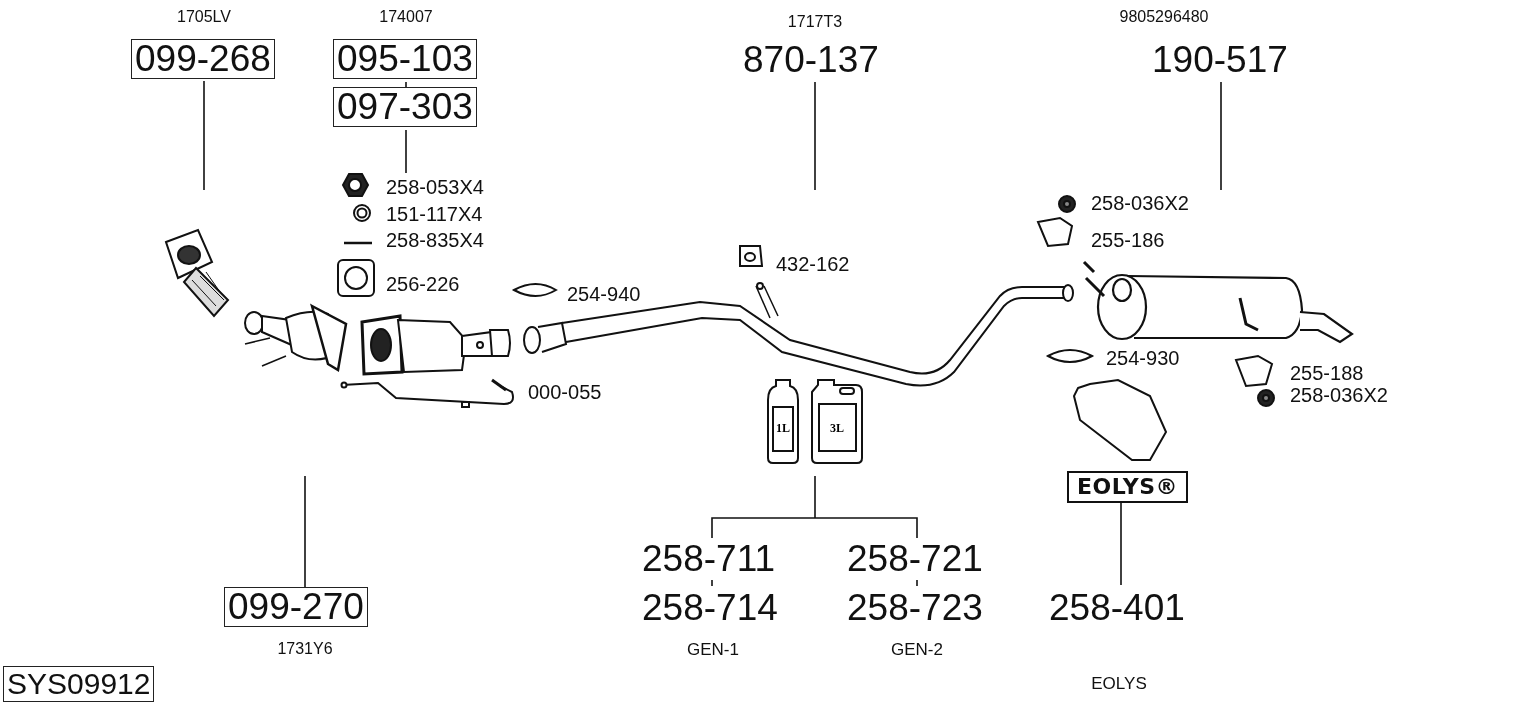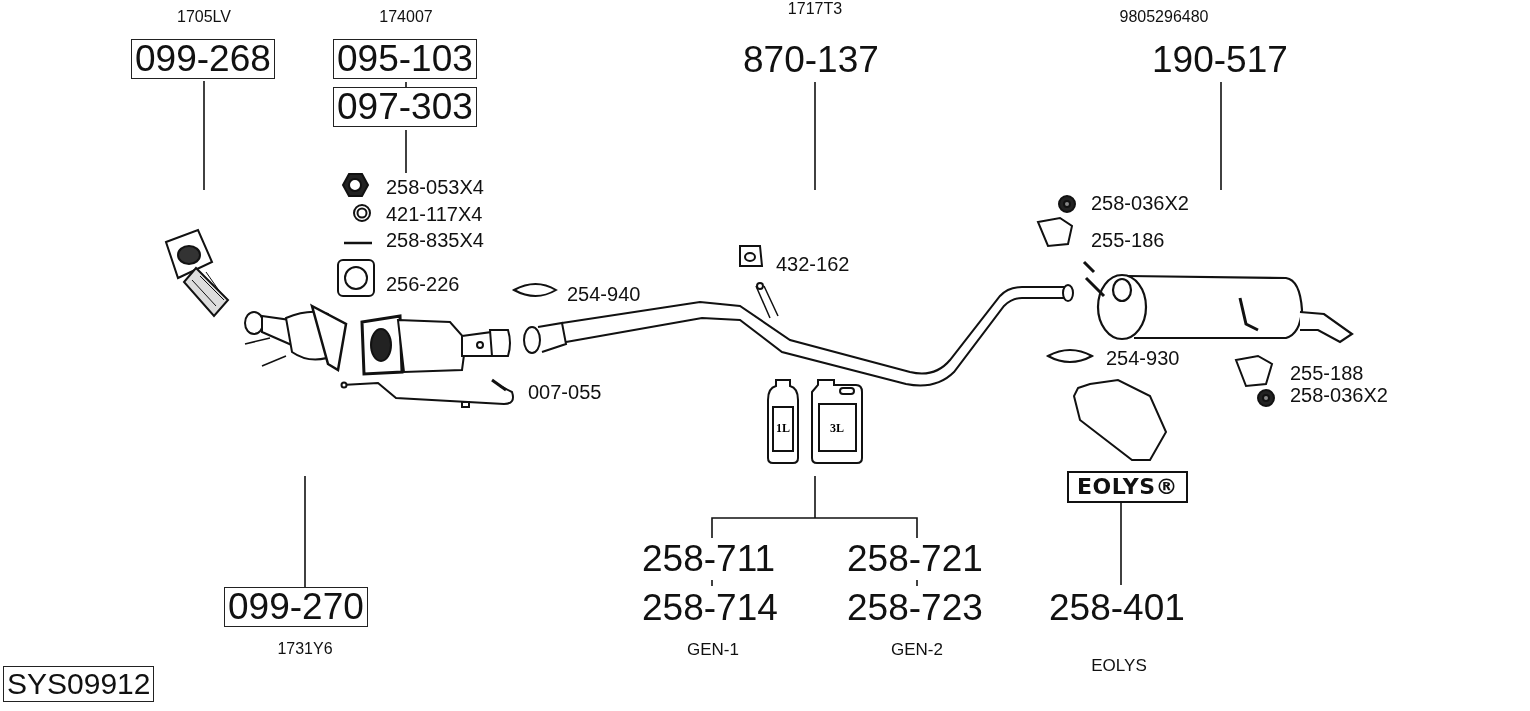--- a/index.html
+++ b/index.html
@@ -115,51 +115,51 @@
   </g>
 
   <path d="M1078,388 L1090,384 L1118,380 L1150,396 L1166,432 L1150,460 L1132,460 L1080,420 L1074,396 Z" fill="#fff" stroke="#111" stroke-width="2"></path>
 
   <text x="783" y="432" font-family="Liberation Serif, serif" font-weight="bold" font-size="12" text-anchor="middle">1L</text>
   <text x="837" y="432" font-family="Liberation Serif, serif" font-weight="bold" font-size="12" text-anchor="middle">3L</text>
 </svg>
 
 <div class="abs oe" style="left:104px;top:8px;">1705LV</div>
 <div class="abs oe" style="left:306px;top:8px;">174007</div>
-<div class="abs oe" style="left:715px;top:0;">1717T3</div>
+<div class="abs oe" style="left:715px;top:13px;">1717T3</div>
 <div class="abs oe" style="left:1064px;top:8px;">9805296480</div>
 
 <div class="abs pn boxed" style="left:131px;top:39px;">099-268</div>
 <div class="abs pn boxed" style="left:333px;top:39px;">095-103</div>
 <div class="abs pn boxed" style="left:333px;top:87px;">097-303</div>
 <div class="abs pn" style="left:743px;top:40px;">870-137</div>
 <div class="abs pn" style="left:1152px;top:40px;">190-517</div>
 
 <div class="abs acc" style="left:386px;top:176px;">258-053X4</div>
-<div class="abs acc" style="left:386px;top:203px;">421-117X4</div>
+<div class="abs acc" style="left:386px;top:203px;">151-117X4</div>
 <div class="abs acc" style="left:386px;top:229px;">258-835X4</div>
 <div class="abs acc" style="left:386px;top:273px;">256-226</div>
 <div class="abs acc" style="left:567px;top:283px;">254-940</div>
 <div class="abs acc" style="left:776px;top:253px;">432-162</div>
-<div class="abs acc" style="left:528px;top:381px;">007-055</div>
+<div class="abs acc" style="left:528px;top:381px;">000-055</div>
 <div class="abs acc" style="left:1091px;top:192px;">258-036X2</div>
 <div class="abs acc" style="left:1091px;top:229px;">255-186</div>
 <div class="abs acc" style="left:1106px;top:347px;">254-930</div>
 <div class="abs acc" style="left:1290px;top:362px;">255-188</div>
 <div class="abs acc" style="left:1290px;top:384px;">258-036X2</div>
 
 <div class="abs eolys-box" style="left:1067px;top:471px;text-align:right;">EOLYS®</div>
 
 <div class="abs pn boxed" style="left:224px;top:587px;">099-270</div>
 <div class="abs oe" style="left:205px;top:640px;">1731Y6</div>
 
 <div class="abs pn" style="left:642px;top:539px;">258-711</div>
 <div class="abs pn" style="left:642px;top:588px;">258-714</div>
 <div class="abs gen" style="left:653px;top:640px;">GEN-1</div>
 
 <div class="abs pn" style="left:847px;top:539px;">258-721</div>
 <div class="abs pn" style="left:847px;top:588px;">258-723</div>
 <div class="abs gen" style="left:857px;top:640px;">GEN-2</div>
 
 <div class="abs pn" style="left:1049px;top:588px;">258-401</div>
-<div class="abs gen" style="left:1059px;top:656px;">EOLYS</div>
+<div class="abs gen" style="left:1059px;top:674px;">EOLYS</div>
 
 <div class="abs pn boxed" style="left:3px;top:666px;font-size:30px;line-height:34px;">SYS09912</div>
 
 </body></html>

